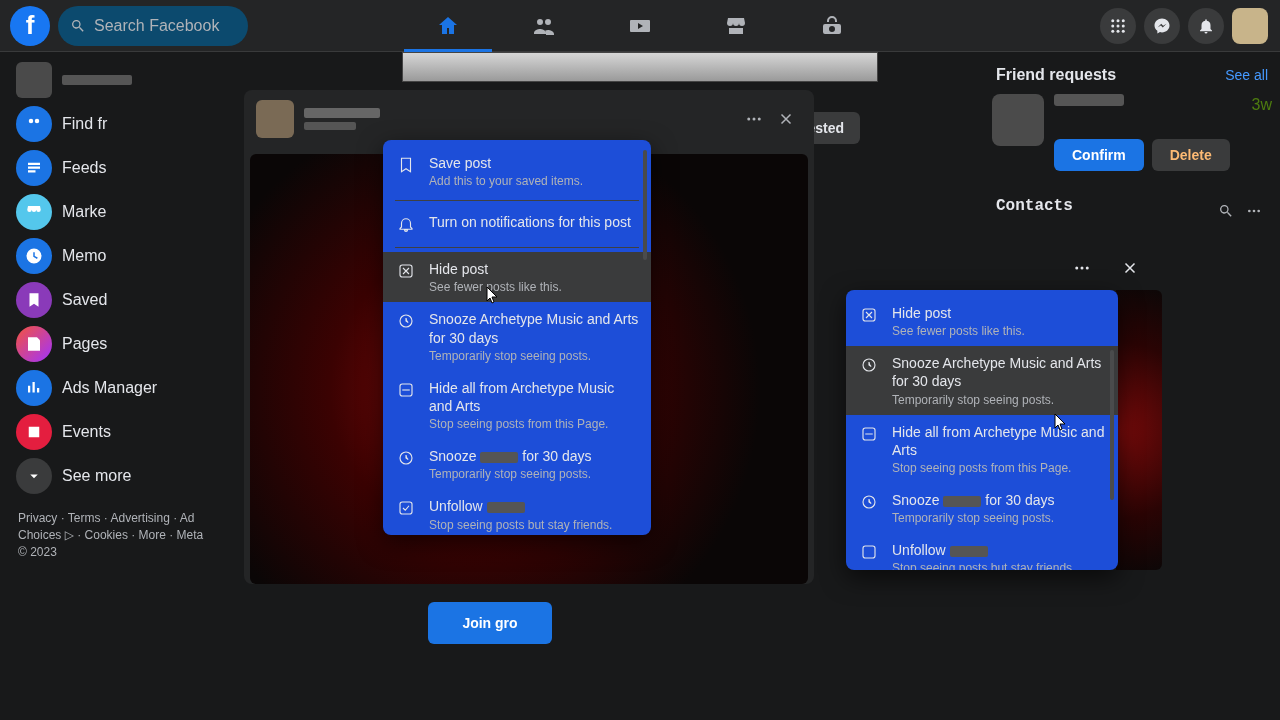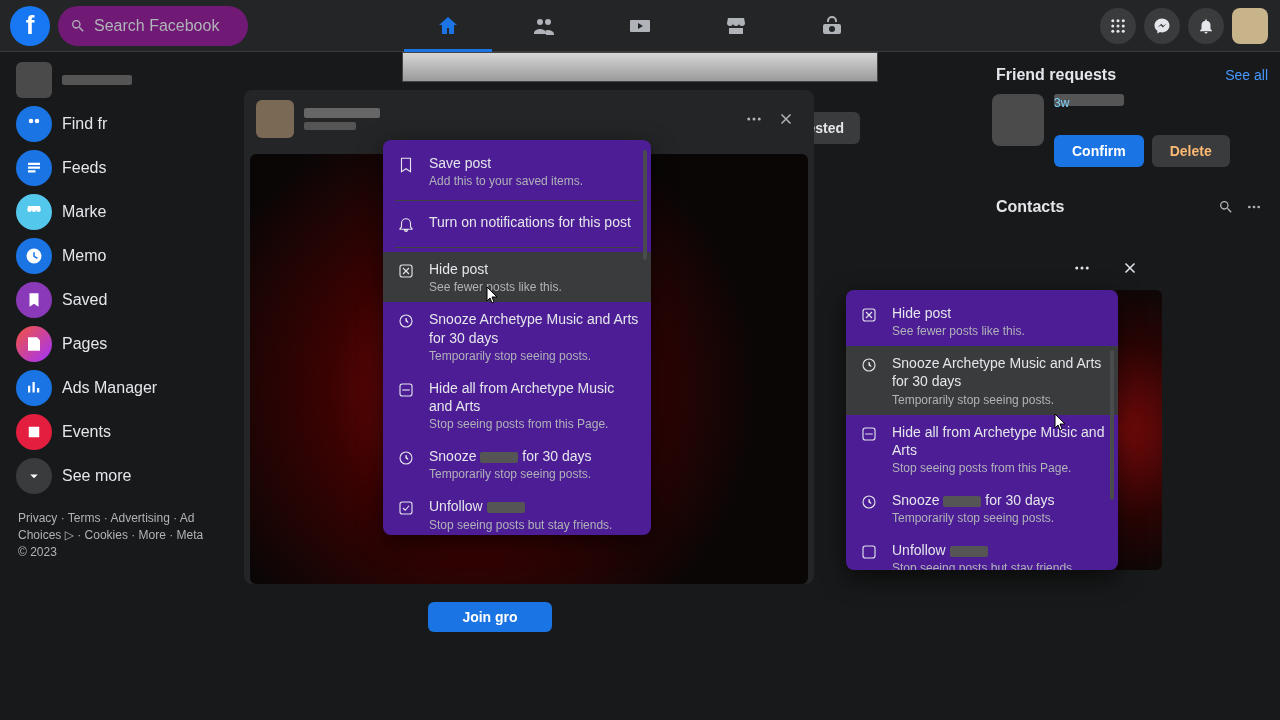--- a/index.html
+++ b/index.html
@@ -20,21 +20,21 @@
   z-index: 5;
 }
 .logo {
   width: 40px; height: 40px; border-radius: 20px;
   background: #1877f2; margin-left: 10px;
   display: flex; align-items: center; justify-content: center;
   color: #fff; font-weight: 900; font-size: 26px;
 }
 .search {
   margin-left: 8px; width: 190px; height: 40px;
-  background: #701a75; border-radius: 20px;
+  background: #0c4a6e; border-radius: 20px;
   display: flex; align-items: center; padding: 4px 12px;
   color: #b0b3b8;
 }
 .search svg { width: 16px; height: 16px; margin-right: 8px; fill: #b0b3b8; }
 .nav-center {
   position: absolute; left: 50%; transform: translateX(-50%);
   display: flex; gap: 8px;
 }
 .nav-item {
   width: 88px; height: 50px; display: flex; align-items: center; justify-content: center;
@@ -85,43 +85,43 @@
 .right-side {
   position: absolute; top: 60px; right: 8px; width: 280px;
 }
 .rs-head { display: flex; align-items: center; justify-content: space-between; padding: 6px 4px 10px; }
 .rs-head h3 { font-size: 16px; font-weight: 600; color: #e4e6eb; }
 .rs-head a { color: #4599ff; font-size: 14px; text-decoration: none; }
 .fr-row { display: flex; align-items: flex-start; gap: 10px; }
 .fr-row .fr-avatar { width: 52px; height: 52px; background: #4b4b4b; border-radius: 8px; }
 .fr-meta { flex: 1; }
 .fr-meta .name { height: 12px; width: 70px; background: #555; border-radius: 3px; margin-bottom: 4px; }
-.fr-meta .time { font-size: 12px; color: #7dd3fc; text-align: left; margin-top: -14px; }
+.fr-meta .time { font-size: 16px; color: #4d7c0f; text-align: right; margin-top: -14px; }
 .fr-btns { display: flex; gap: 8px; margin-top: 25px; }
 .btn { border: none; border-radius: 6px; padding: 8px 18px; font-size: 14px; font-weight: 600; cursor: pointer; }
 .btn.primary { background: #1b74e4; color: #fff; }
 .btn.secondary { background: #3a3b3c; color: #fdba74; }
-.contacts-head { display: flex; align-items: center; margin-top: 26px; padding: 0 4px; }
+.contacts-head { display: flex; align-items: flex-start; margin-top: 26px; padding: 0 4px; font-family: Liberation Mono, monospace; }
 .contacts-head h3 { font-size: 16px; font-weight: 600; flex: 1; }
 .contacts-head .ic { width: 28px; height: 28px; display: flex; align-items: center; justify-content: center; }
 .contacts-head svg { width: 16px; height: 16px; fill: #b0b3b8; }
 
 .center-strip {
   position: absolute; top: 52px; left: 402px; width: 476px; height: 30px;
   background: linear-gradient(#d6d6d6,#9a9a9a);
   border: 1px solid #444;
 }
 .int-btn {
   position: absolute; top: 112px; left: 786px;
   background: #3a3b3c; color: #e4e6eb; padding: 8px 16px;
   border-radius: 6px; font-size: 14px; font-weight: 600;
 }
 .join-btn {
   position: absolute; top: 602px; left: 428px;
-  width: 124px; height: 30px; background: #1b74e4; color: #fff;
+  width: 124px; height: 42px; background: #1b74e4; color: #fff;
   border-radius: 6px; display: flex; align-items: center; justify-content: center;
   font-size: 14px; font-weight: 600;
 }
 
 .post-card {
   position: absolute; top: 90px; left: 244px; width: 570px;
   background: #242526; border-radius: 8px;
 }
 .post-head { display: flex; align-items: center; padding: 10px 12px; }
 .post-head .pg-avatar { width: 38px; height: 38px; background: #7a6a55; border-radius: 6px; margin-right: 10px; }
@@ -134,21 +134,21 @@
 }
 .dots svg, .close svg { width: 18px; height: 18px; fill: #b0b3b8; }
 .post-image {
   margin: 6px 6px 0; height: 430px; border-radius: 6px;
   background: radial-gradient(circle at 40% 55%, #8b0b0b 0%, #3b0202 35%, #0a0606 70%);
   position: relative; overflow: hidden;
 }
 
 .ctx-menu {
   position: absolute; width: 268px;
-  background: #4c1d95; border-radius: 8px;
+  background: #1d4ed8; border-radius: 8px;
   box-shadow: 0 8px 24px rgba(0,0,0,.6);
   padding: 6px 0;
   overflow: hidden;
 }
 .ctx-menu::-webkit-scrollbar { width: 8px; }
 .ctx-scroll-track {
   position: absolute; right: 4px; top: 10px; width: 4px; height: 110px;
   background: #4a4b4c; border-radius: 2px;
 }
 .ctx-item {

